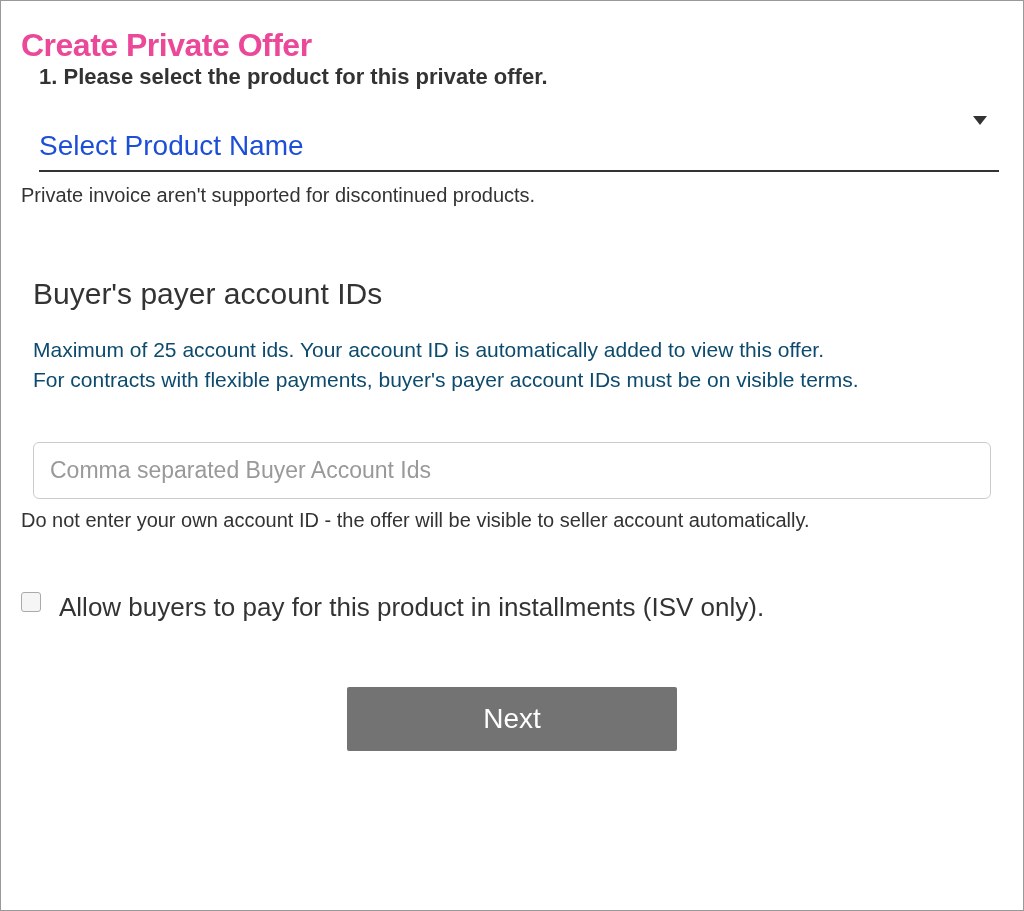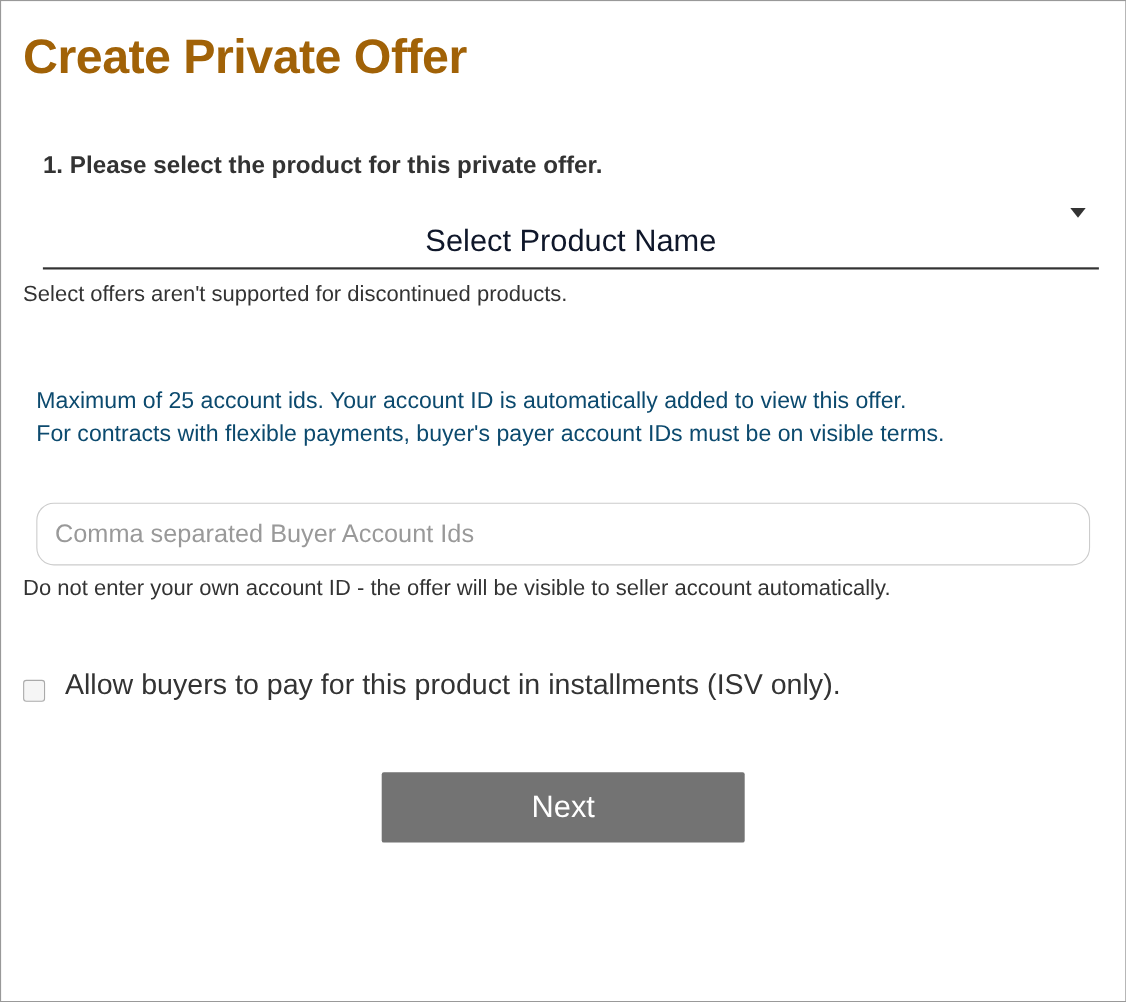--- a/index.html
+++ b/index.html
@@ -13,51 +13,50 @@
       color: #333;
     }
     .container {
       width: 1024px;
       height: 911px;
       border: 1px solid #999;
       padding: 20px 20px 40px 20px;
       position: relative;
     }
     .page-title {
-      font-size: 44px;
+      font-size: 32px;
       font-weight: 700;
-      color: #a16207;
+      color: #ec4899;
       margin-top: 6px;
-      margin-bottom: 60px;
       letter-spacing: -0.5px;
     }
     .step-title {
       font-size: 22px;
       font-weight: 700;
       color: #333;
       margin-left: 18px;
       margin-bottom: 40px;
     }
     .select-wrapper {
       position: relative;
       margin-left: 18px;
       margin-right: 4px;
       border-bottom: 2px solid #333;
       padding-bottom: 8px;
       margin-bottom: 12px;
     }
     .select-display {
       font-size: 28px;
       font-weight: 300;
-      color: #0f172a;
+      color: #1d4ed8;
       cursor: pointer;
       background: transparent;
       border: none;
       width: 100%;
-      text-align: center;
+      text-align: left;
       padding: 0;
     }
     .caret {
       position: absolute;
       right: 12px;
       top: -14px;
       width: 0;
       height: 0;
       border-left: 7px solid transparent;
       border-right: 7px solid transparent;
@@ -86,38 +85,38 @@
     }
     .text-input {
       display: block;
       width: calc(100% - 24px);
       margin-left: 12px;
       margin-right: 12px;
       padding: 14px 16px;
       font-size: 23px;
       font-weight: 300;
       border: 1px solid #ccc;
-      border-radius: 16px;
+      border-radius: 6px;
       color: #404040;
       background: #fff;
     }
     .text-input::placeholder {
       color: #999;
       font-weight: 300;
     }
     .input-hint {
       font-size: 20px;
       color: #333;
       margin-left: 0;
       margin-top: 10px;
       margin-bottom: 60px;
     }
     .checkbox-row {
       display: flex;
-      align-items: flex-end;
+      align-items: flex-start;
       gap: 18px;
       margin-left: 0;
       margin-bottom: 64px;
     }
     .checkbox {
       width: 20px;
       height: 20px;
       border: 1px solid #aaa;
       border-radius: 3px;
       background: #f5f5f5;
@@ -152,22 +151,23 @@
 
   <h1 class="page-title">Create Private Offer</h1>
 
   <h2 class="step-title">1. Please select the product for this private offer.</h2>
 
   <div class="select-wrapper">
     <div class="select-display">Select Product Name</div>
     <div class="caret"></div>
   </div>
 
-  <div class="select-hint">Select offers aren't supported for discontinued products.</div>
+  <div class="select-hint">Private invoice aren't supported for discontinued products.</div>
 
+  <h2 class="section-title">Buyer's payer account IDs</h2>
 
   <div class="section-desc">
     <span>Maximum of 25 account ids. Your account ID is automatically added to view this offer.</span><br>
     <span>For contracts with flexible payments, buyer's payer account IDs must be on visible terms.</span>
   </div>
 
   <input type="text" class="text-input" placeholder="Comma separated Buyer Account Ids" style="">
 
   <div class="input-hint">Do not enter your own account ID - the offer will be visible to seller account automatically.</div>
 

